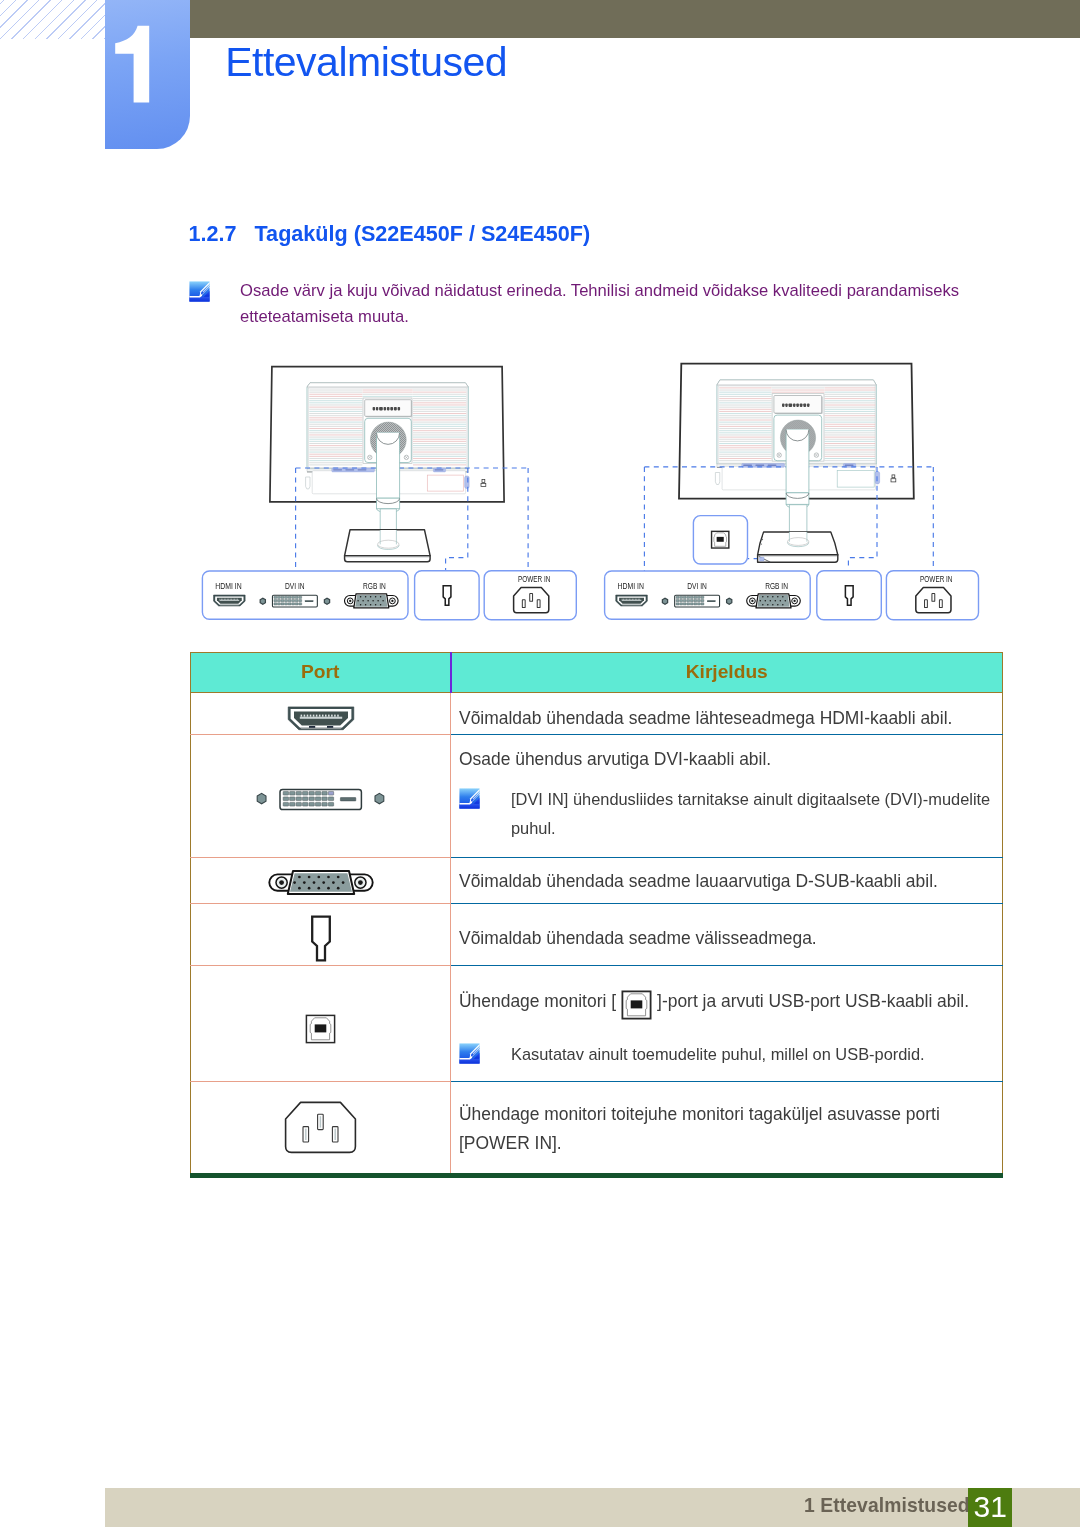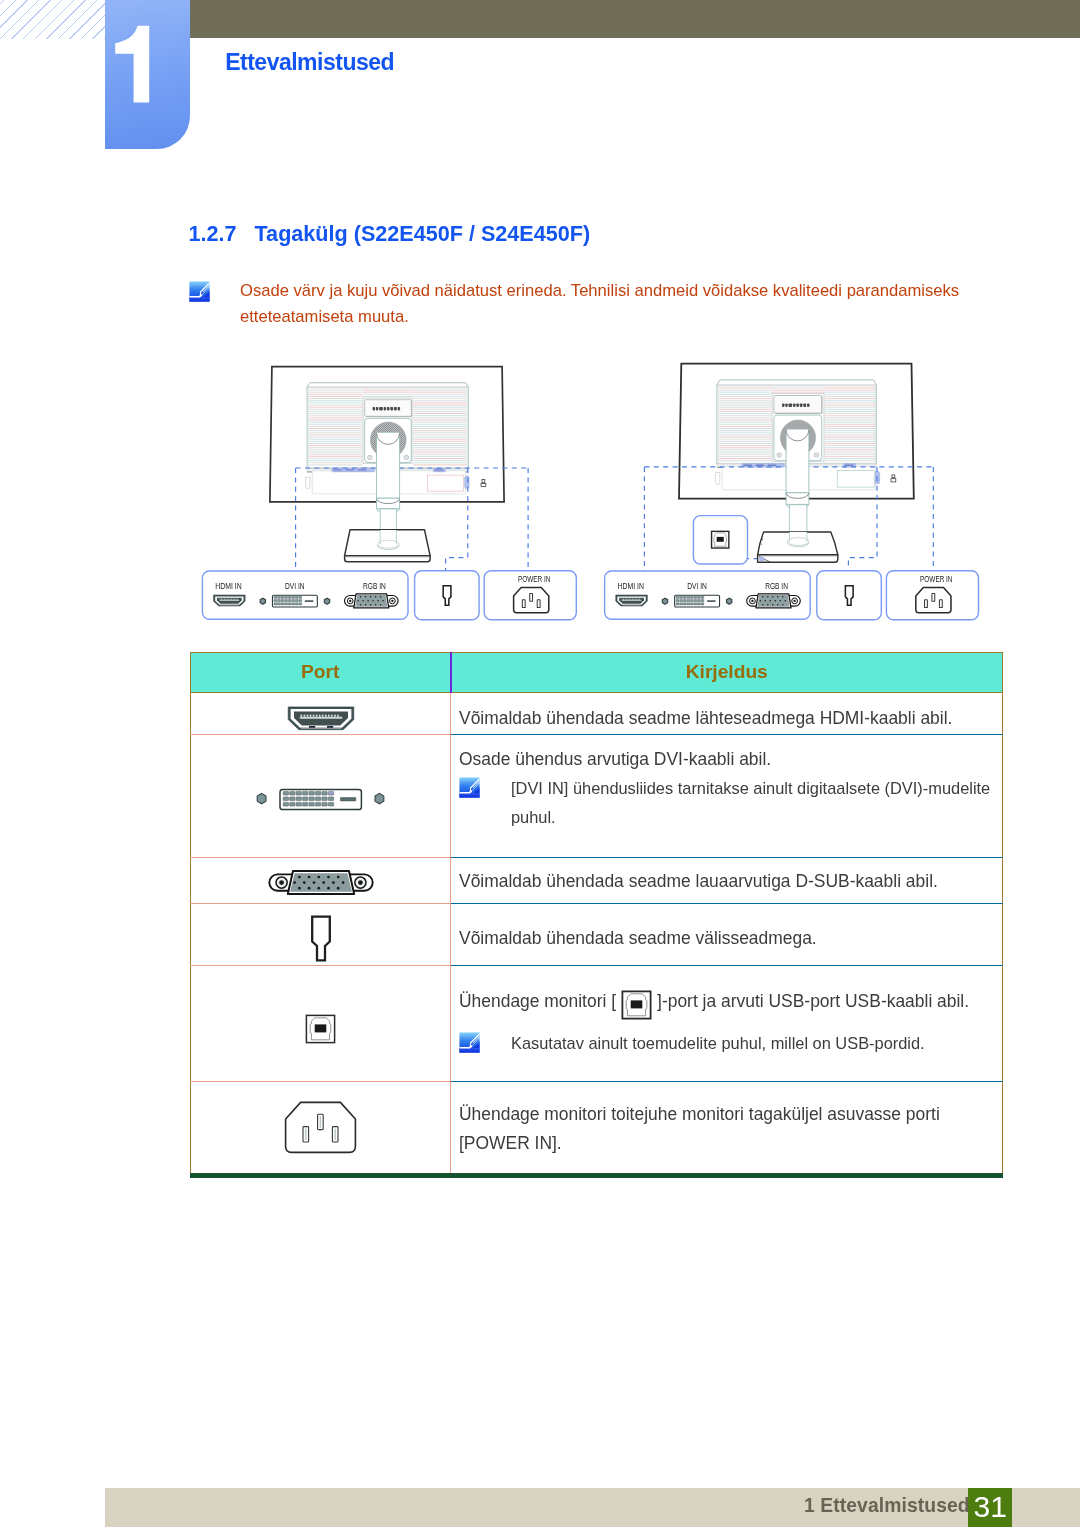--- a/index.html
+++ b/index.html
@@ -9,49 +9,49 @@
 
   
   .hatch{position:absolute;left:0;top:0;width:105px;height:39px;
     background:repeating-linear-gradient(-45deg, rgba(122,152,236,.50) 0 1px, rgba(255,255,255,0) 1px 8.2px);}
   .topbar{position:absolute;left:190px;top:0;right:0;height:38px;background:#706d58;}
   .chapbadge{position:absolute;left:105px;top:0;width:85px;height:148.8px;
     background:linear-gradient(172deg,#93b5f7 0%,#7ba4f5 42%,#628ff0 100%);
     border-bottom-right-radius:33px;}
   .chapnum-svg{position:absolute;left:0;top:10px;}
   .sr{position:absolute;width:1px;height:1px;overflow:hidden;opacity:0;}
-  .chaptitle{position:absolute;left:225.2px;top:42.2px;color:#1255f0;font-size:23px;
-    font-weight:700;letter-spacing:-.5px;line-height:40px;}
+  .chaptitle{position:absolute;left:225.2px;top:42.2px;color:#1255f0;font-size:41px;
+    font-weight:400;letter-spacing:-.5px;line-height:40px;}
 
   
   .sectitle{position:absolute;left:188.5px;top:220.5px;color:#1255f0;font-size:21.6px;font-weight:700;white-space:nowrap;}
   .sectitle .num{margin-right:18px;}
 
   
   .note{position:absolute;left:189px;top:278px;width:790px;display:flex;}
   .noteicon{flex:0 0 auto;margin-top:3px;}
-  .notetext{font-size:16.6px;color:#c2410c;line-height:25.6px;margin-left:30px;}
+  .notetext{font-size:16.6px;color:#701a75;line-height:25.6px;margin-left:30px;}
 
   
   .diagwrap{position:absolute;left:0;top:0;width:1080px;height:1527px;}
 
   
   table.ports{position:absolute;left:190px;top:652px;width:813px;border-collapse:collapse;
     table-layout:fixed;}
   table.ports th,table.ports td{padding:0;vertical-align:middle;}
   table.ports col.k1{width:260px;}
   table.ports thead th{background:#5eead4;color:#9a6c0c;font-size:19.2px;font-weight:700;
     height:38.7px;border:1px solid #9d7a2b;}
   table.ports thead th.h2{border-left:2px solid #6d28d9;}
   table.ports td.c1{text-align:center;border-left:1px solid #9d7a2b;
     border-right:1px solid #e8a08a;border-bottom:1px solid #e8a08a;}
   table.ports td.c2{padding:0 4px 0 8px;font-size:17.45px;color:#3c3c3c;line-height:29px;
     border-right:1px solid #9d7a2b;border-bottom:1px solid #0369a1;vertical-align:top;}
   table.ports tr:last-child td{border-bottom:5px solid #14532d;}
-  .cellnote{display:flex;}
+  .cellnote{display:flex;margin-top:11px;}
   .cellnote .noteicon{flex:0 0 auto;margin-top:3px;}
   .cellnote .nt{margin-left:31px;font-size:16.4px;line-height:29px;}
   .inlineusb{display:inline-block;vertical-align:-13px;margin:0 5px;}
   td.c1 svg.ic{display:block;margin:0 auto;}
   .c2 .ln{display:block;}
 
   
   .footer{position:absolute;left:105px;right:0;bottom:0;height:39px;background:#d8d3c0;}
   .footer-label{position:absolute;left:699px;top:7px;font-size:19.3px;color:#6a6355;letter-spacing:.1px;font-weight:bold;}
   .pagebox{position:absolute;left:863.2px;top:0;width:44px;height:39px;background:#4d7c0f;}

